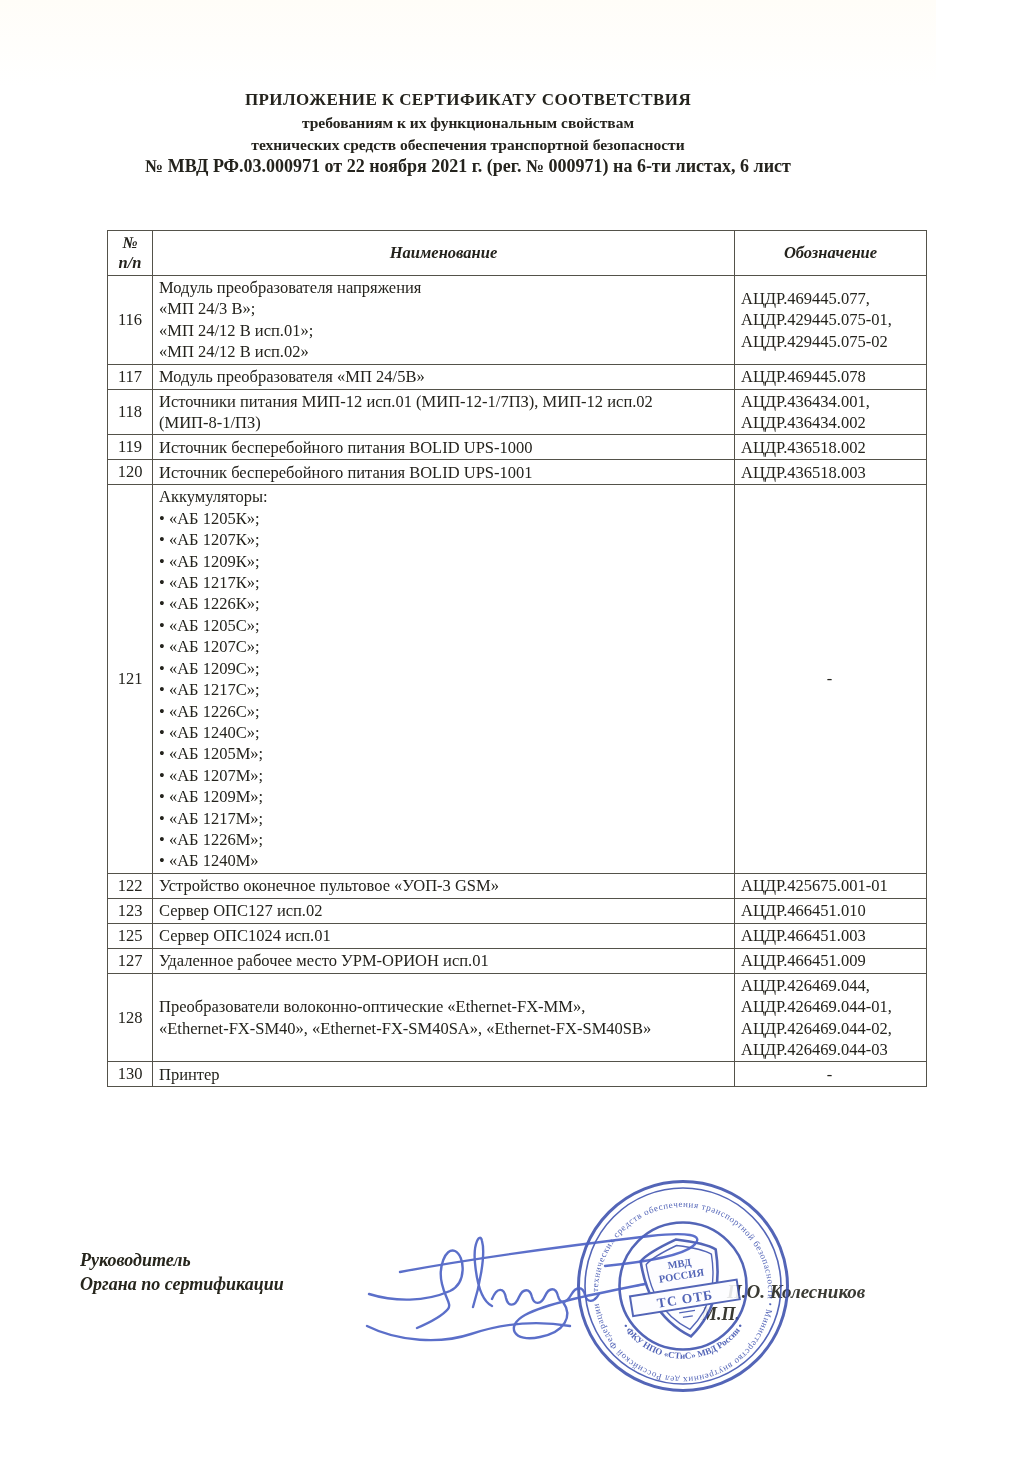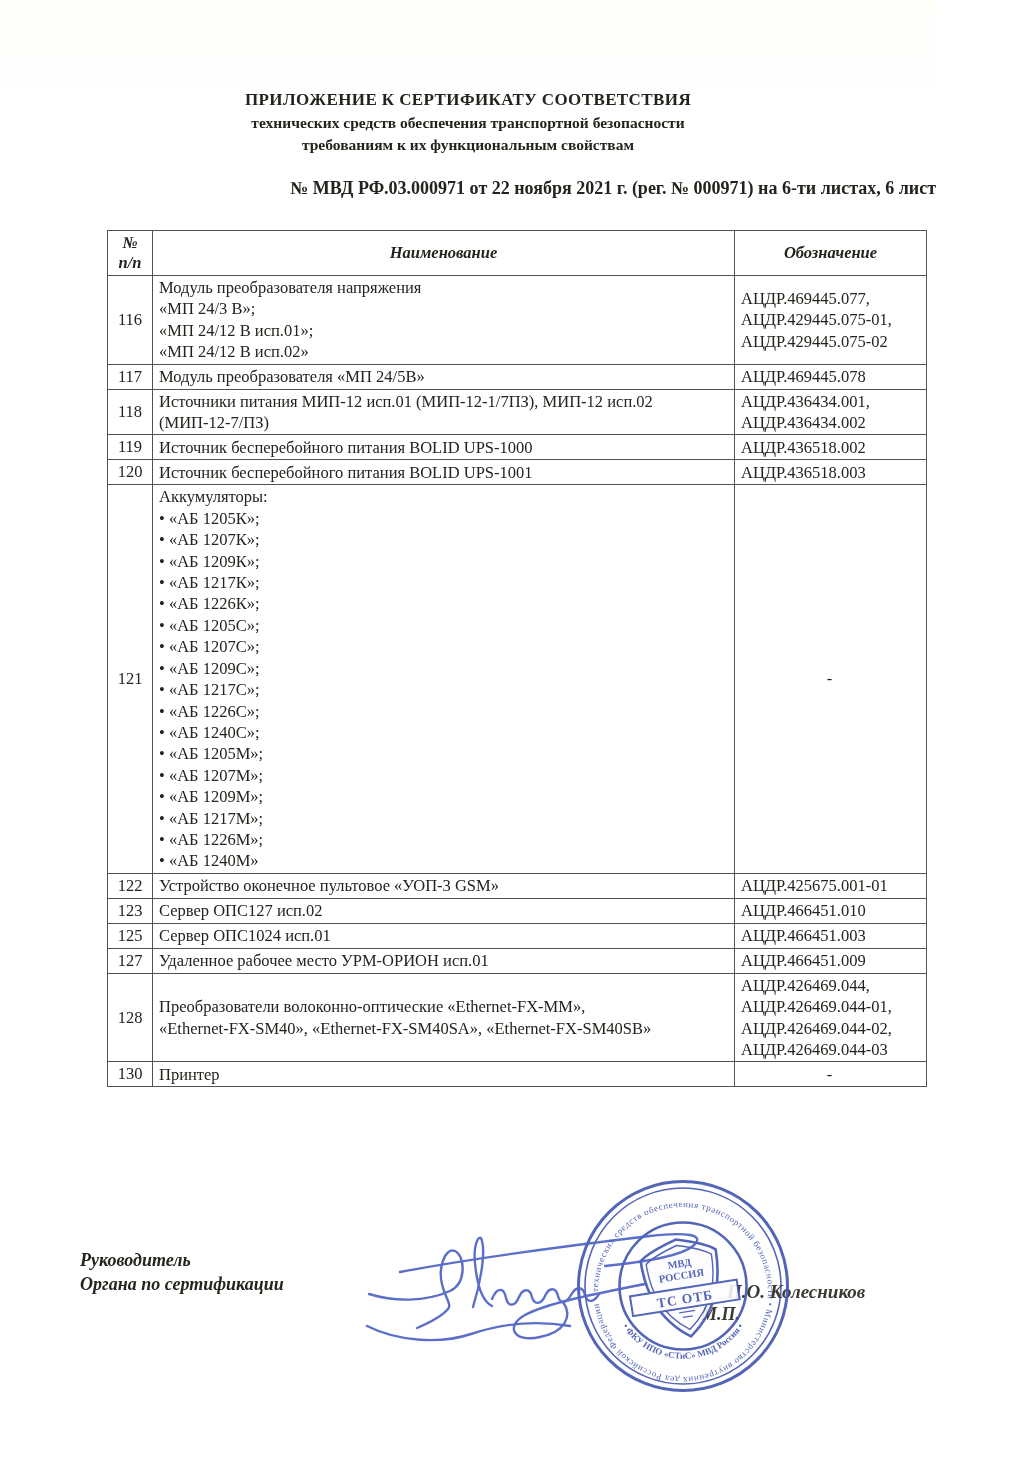--- a/index.html
+++ b/index.html
@@ -8,21 +8,21 @@
     width:936px;height:1457px;
     background:linear-gradient(180deg,#fffdf8 0%,#ffffff 6%,#ffffff 100%);
     font-family:"Liberation Serif","DejaVu Serif",serif;
     color:#24231d;
     overflow:hidden;
   }
   
   .doc-header{position:absolute;top:88px;left:0;width:100%;text-align:center;}
   .title-main{font-weight:bold;font-size:17px;letter-spacing:.4px;line-height:24px;}
   .title-sub{font-weight:bold;font-size:15.5px;line-height:22px;}
-  .reg-line{margin-top:22px;font-weight:bold;font-size:18px;text-align:right;}
+  .reg-line{font-weight:bold;font-size:18px;}
   
   .cert-table{
     position:absolute;left:107px;top:230px;
     border-collapse:collapse;table-layout:fixed;
     width:819px;font-size:16.5px;color:#24231d;
   }
   .cert-table col.w-num{width:45px;}
   .cert-table col.w-name{width:582px;}
   .cert-table col.w-code{width:192px;}
   .cert-table th,.cert-table td{
@@ -55,22 +55,22 @@
   .stamp-svg{position:absolute;left:570px;top:1173px;opacity:.88;}
   .sig-svg{position:absolute;left:355px;top:1210px;}
 </style>
 </head>
 <body>
 
 <div class="page">
 
   <div class="doc-header">
     <div class="title-main">ПРИЛОЖЕНИЕ К СЕРТИФИКАТУ СООТВЕТСТВИЯ</div>
+    <div class="title-sub">требованиям к их функциональным свойствам</div>
     <div class="title-sub">технических средств обеспечения транспортной безопасности</div>
-    <div class="title-sub">требованиям к их функциональным свойствам</div>
     <div class="reg-line">№ МВД РФ.03.000971 от 22 ноября 2021 г. (рег. № 000971) на 6-ти листах, 6 лист</div>
   </div>
 
   <table class="cert-table">
     <colgroup>
         <col class="w-num">
         <col class="w-name">
         <col class="w-code">
       </colgroup>
     <thead>
@@ -104,21 +104,21 @@
             <div>Модуль преобразователя «МП 24/5В»</div>
           </td>
           <td class="c-code">
             <div>АЦДР.469445.078</div>
           </td>
         </tr>
         <tr>
           <td class="c-num">118</td>
           <td class="c-name">
             <div>Источники питания МИП-12 исп.01 (МИП-12-1/7ПЗ), МИП-12 исп.02</div>
-            <div>(МИП-12-7/ПЗ)</div>
+            <div>(МИП-8-1/ПЗ)</div>
           </td>
           <td class="c-code">
             <div>АЦДР.436434.001,</div>
             <div>АЦДР.436434.002</div>
           </td>
         </tr>
         <tr>
           <td class="c-num">119</td>
           <td class="c-name">
             <div>Источник бесперебойного питания BOLID UPS-1000</div>

